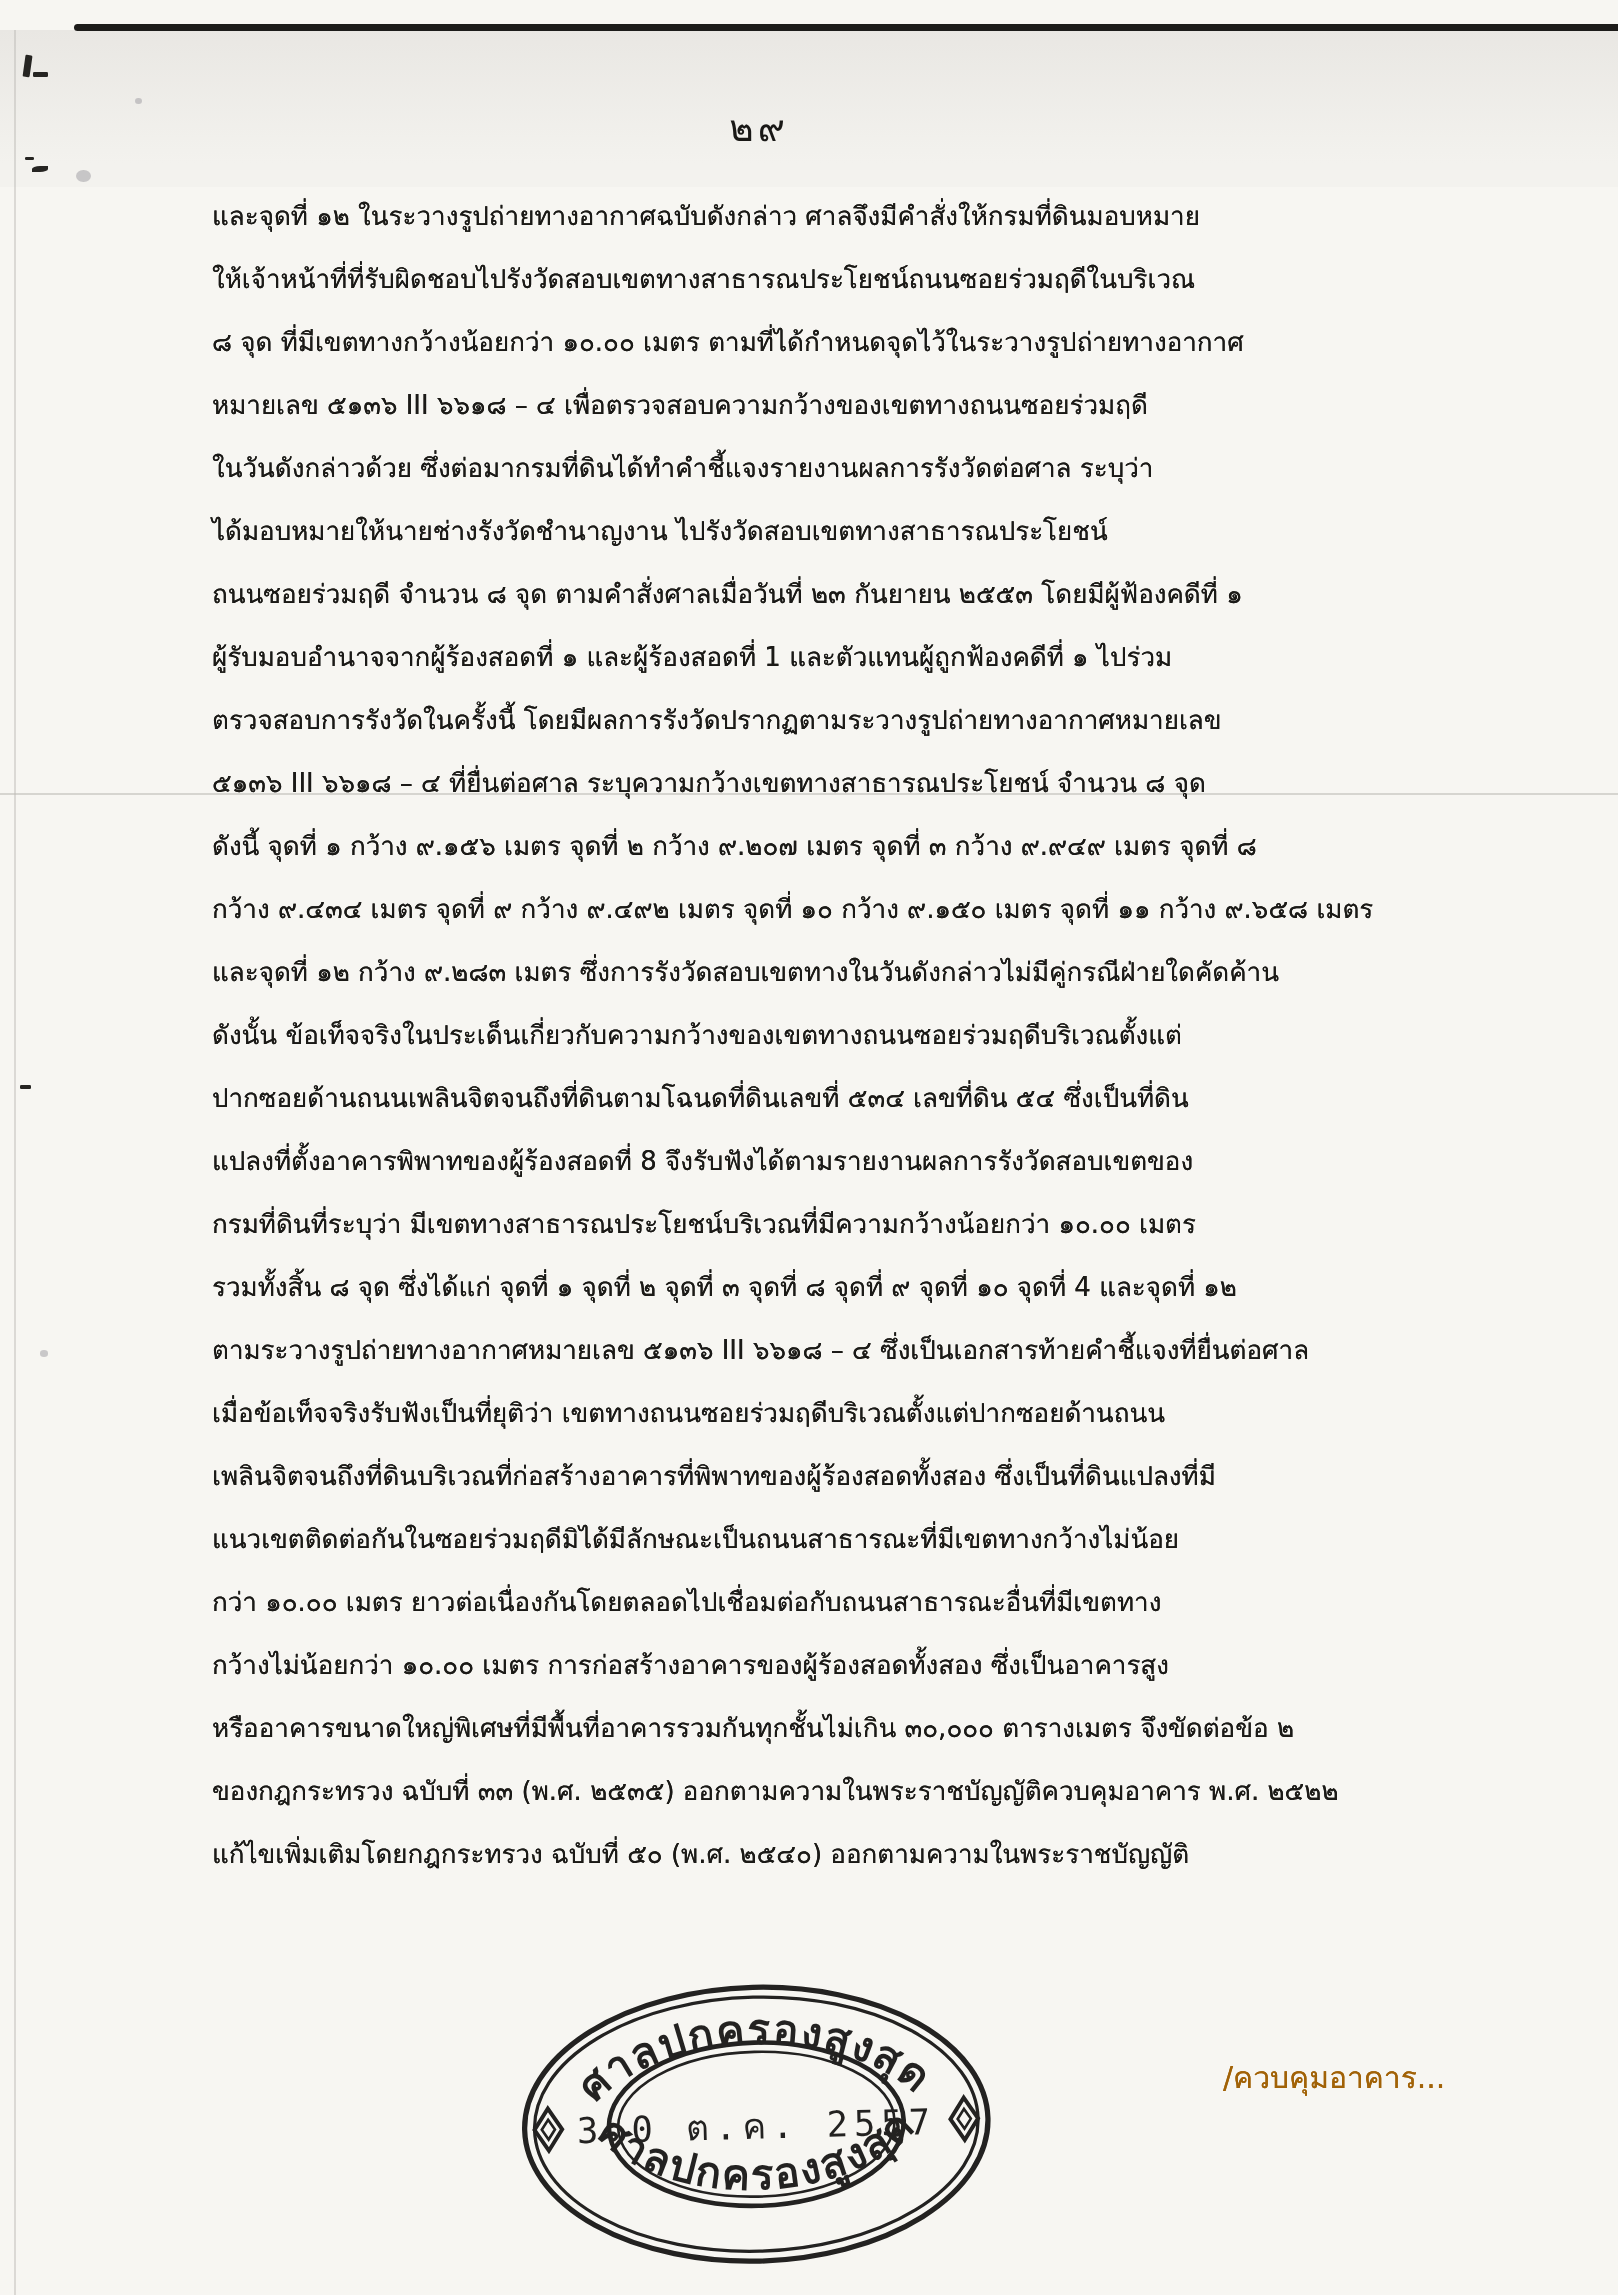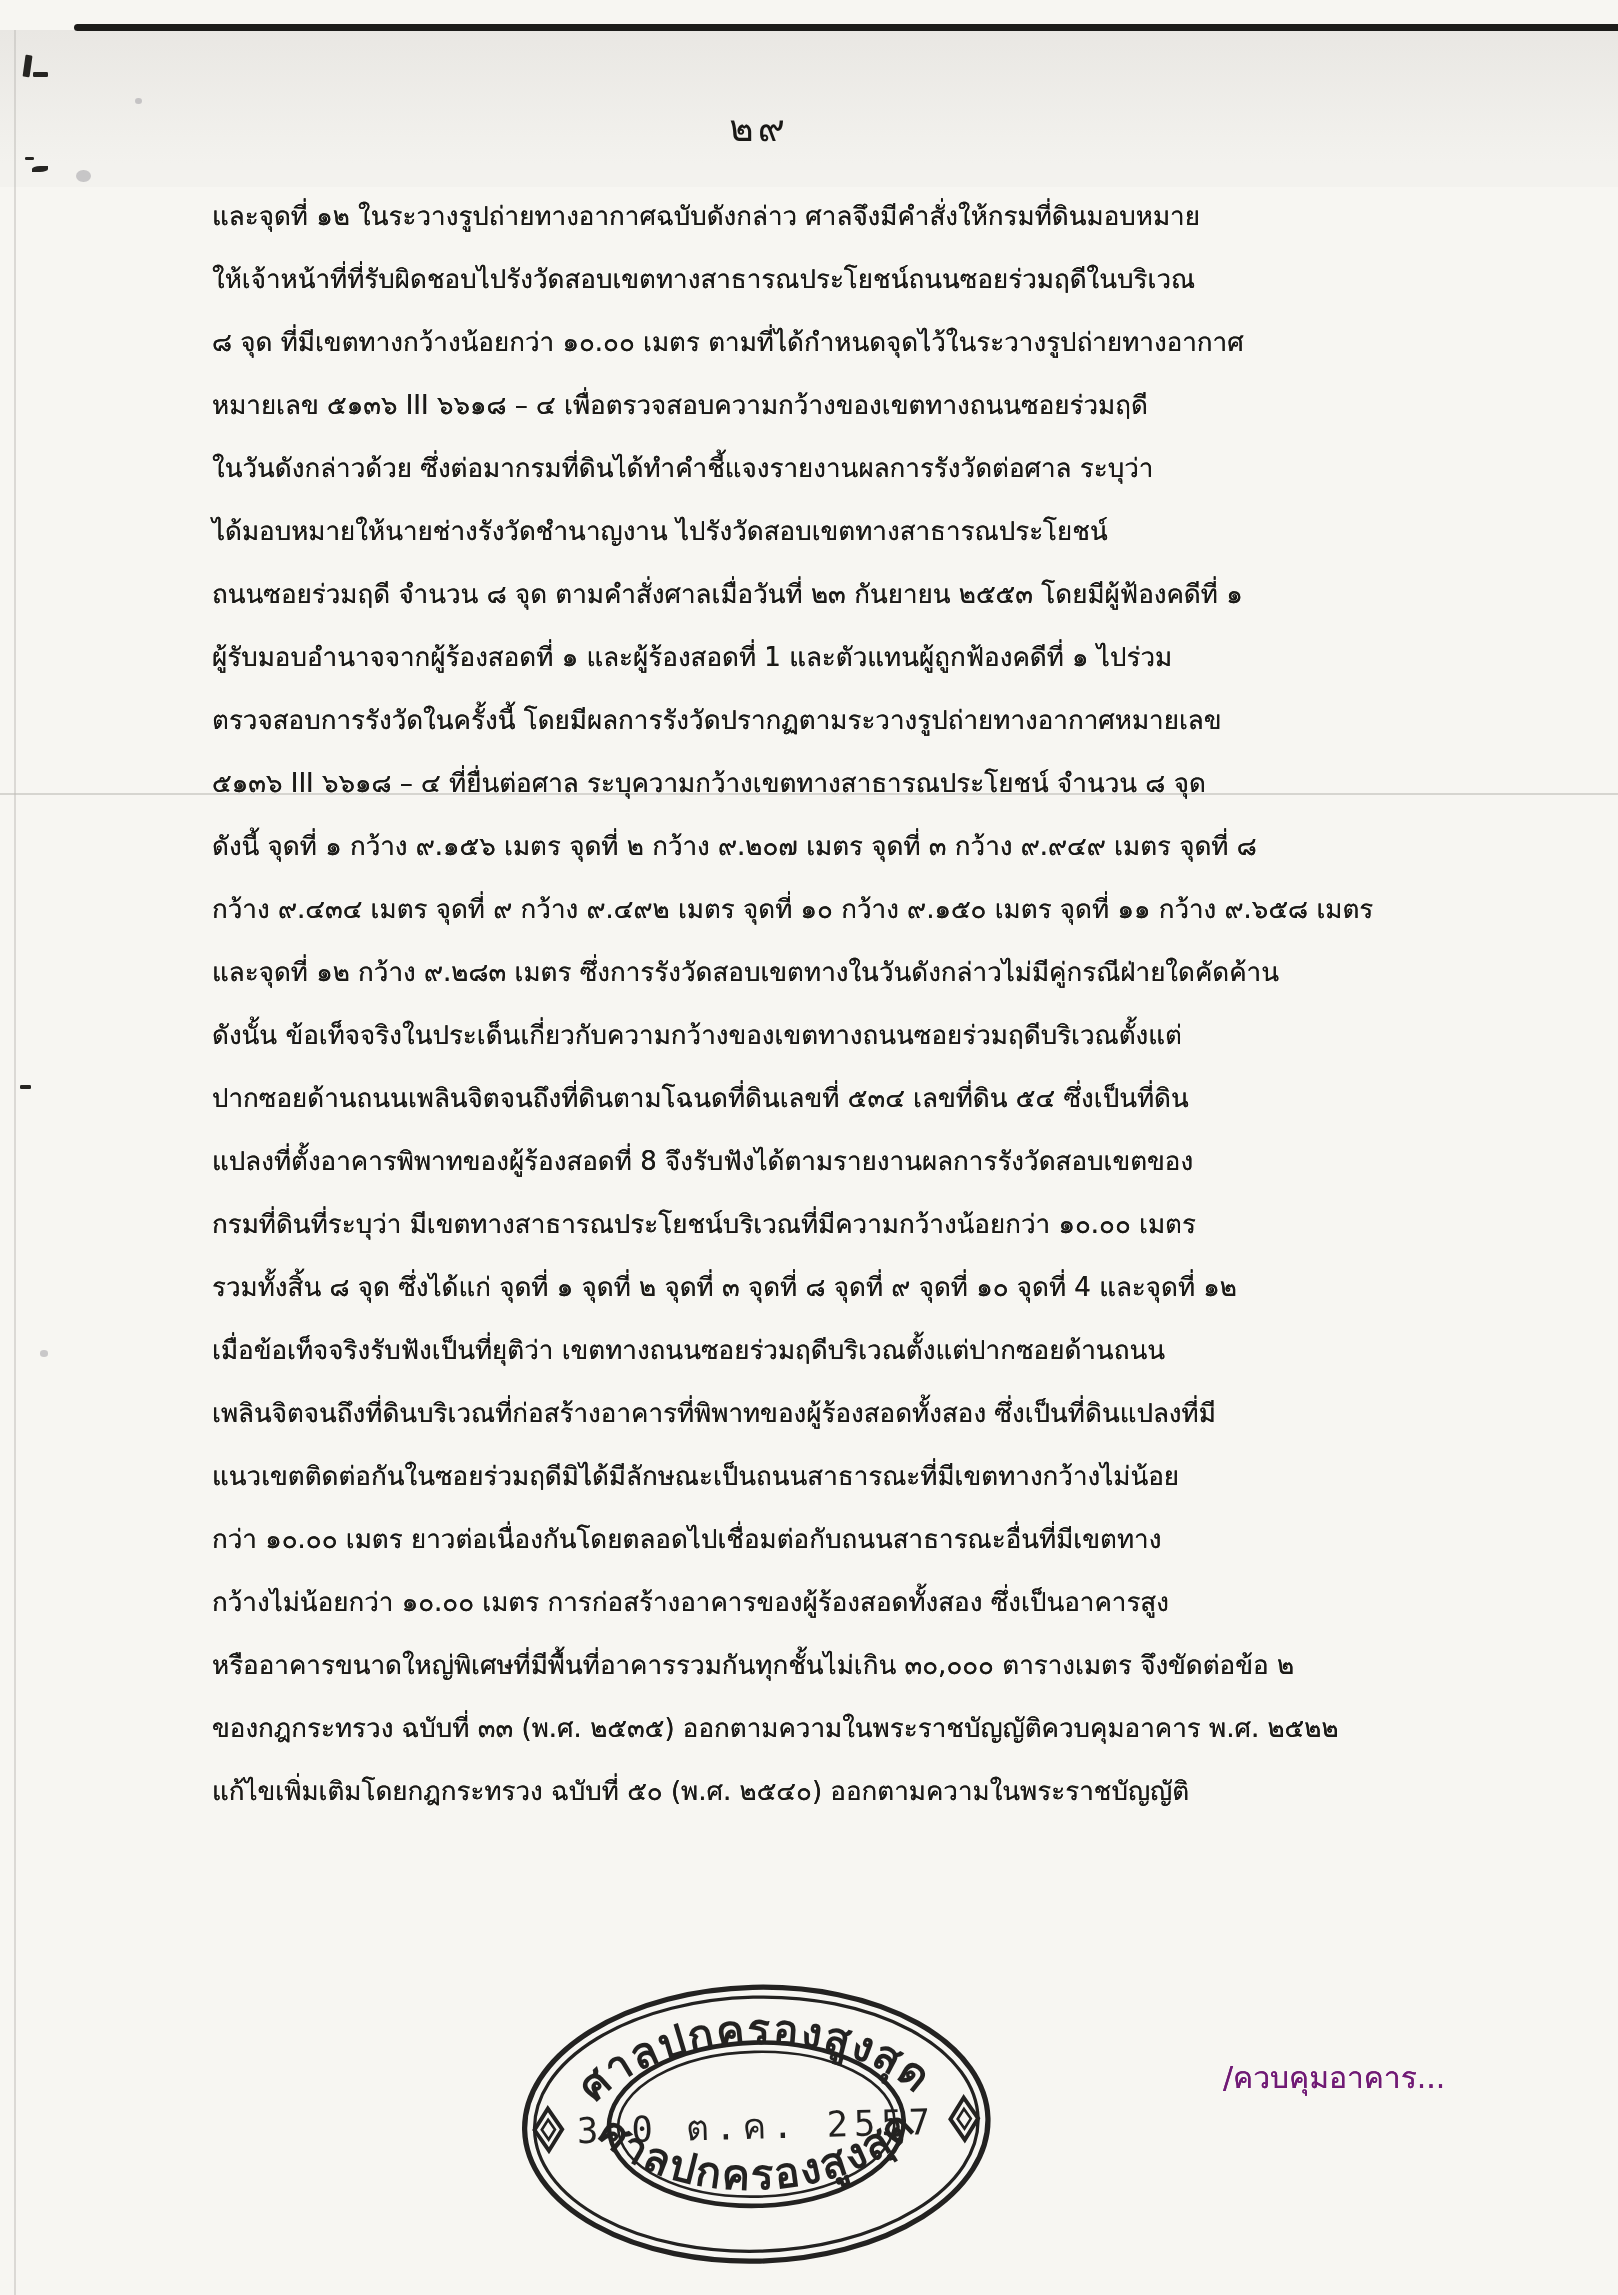--- a/index.html
+++ b/index.html
@@ -57,21 +57,21 @@
     opacity:.94;
   }
   .stamp svg{width:100%;height:100%;}
   .stamp text{fill:#161514;}
   .arc-text{font-size:64px;font-weight:bold;letter-spacing:3px;font-family:"DejaVu Sans",sans-serif;}
   .date-text{font-size:54px;letter-spacing:9px;font-family:"DejaVu Sans Mono",monospace;}
 
   
   .continuation{
     position:absolute;left:1223px;top:2054px;
-    font-size:30px;color:#701a75;white-space:nowrap;
+    font-size:30px;color:#a16207;white-space:nowrap;
     text-shadow:0 0 0.3px currentColor;
   }
 </style>
 </head>
 <body>
 
 <div class="page">
 
   <div class="scan-band"></div>
   <div class="top-bar"></div>
@@ -100,20 +100,21 @@
     <div class="line">ตรวจสอบการรังวัดในครั้งนี้ โดยมีผลการรังวัดปรากฏตามระวางรูปถ่ายทางอากาศหมายเลข</div>
     <div class="line">๕๑๓๖ III ๖๖๑๘ – ๔ ที่ยื่นต่อศาล ระบุความกว้างเขตทางสาธารณประโยชน์ จำนวน ๘ จุด</div>
     <div class="line">ดังนี้ จุดที่ ๑ กว้าง ๙.๑๕๖ เมตร จุดที่ ๒ กว้าง ๙.๒๐๗ เมตร จุดที่ ๓ กว้าง ๙.๙๔๙ เมตร จุดที่ ๘</div>
     <div class="line">กว้าง ๙.๔๓๔ เมตร จุดที่ ๙ กว้าง ๙.๔๙๒ เมตร จุดที่ ๑๐ กว้าง ๙.๑๕๐ เมตร จุดที่ ๑๑ กว้าง ๙.๖๕๘ เมตร</div>
     <div class="line">และจุดที่ ๑๒ กว้าง ๙.๒๘๓ เมตร ซึ่งการรังวัดสอบเขตทางในวันดังกล่าวไม่มีคู่กรณีฝ่ายใดคัดค้าน</div>
     <div class="line">ดังนั้น ข้อเท็จจริงในประเด็นเกี่ยวกับความกว้างของเขตทางถนนซอยร่วมฤดีบริเวณตั้งแต่</div>
     <div class="line">ปากซอยด้านถนนเพลินจิตจนถึงที่ดินตามโฉนดที่ดินเลขที่ ๕๓๔ เลขที่ดิน ๕๔ ซึ่งเป็นที่ดิน</div>
     <div class="line">แปลงที่ตั้งอาคารพิพาทของผู้ร้องสอดที่ 8 จึงรับฟังได้ตามรายงานผลการรังวัดสอบเขตของ</div>
     <div class="line">กรมที่ดินที่ระบุว่า มีเขตทางสาธารณประโยชน์บริเวณที่มีความกว้างน้อยกว่า ๑๐.๐๐ เมตร</div>
     <div class="line">รวมทั้งสิ้น ๘ จุด ซึ่งได้แก่ จุดที่ ๑ จุดที่ ๒ จุดที่ ๓ จุดที่ ๘ จุดที่ ๙ จุดที่ ๑๐ จุดที่ 4 และจุดที่ ๑๒</div>
+    <div class="line">ตามระวางรูปถ่ายทางอากาศหมายเลข ๕๑๓๖ III ๖๖๑๘ – ๔ ซึ่งเป็นเอกสารท้ายคำชี้แจงที่ยื่นต่อศาล</div>
     <div class="line">เมื่อข้อเท็จจริงรับฟังเป็นที่ยุติว่า เขตทางถนนซอยร่วมฤดีบริเวณตั้งแต่ปากซอยด้านถนน</div>
     <div class="line">เพลินจิตจนถึงที่ดินบริเวณที่ก่อสร้างอาคารที่พิพาทของผู้ร้องสอดทั้งสอง ซึ่งเป็นที่ดินแปลงที่มี</div>
     <div class="line">แนวเขตติดต่อกันในซอยร่วมฤดีมิได้มีลักษณะเป็นถนนสาธารณะที่มีเขตทางกว้างไม่น้อย</div>
     <div class="line">กว่า ๑๐.๐๐ เมตร ยาวต่อเนื่องกันโดยตลอดไปเชื่อมต่อกับถนนสาธารณะอื่นที่มีเขตทาง</div>
     <div class="line">กว้างไม่น้อยกว่า ๑๐.๐๐ เมตร การก่อสร้างอาคารของผู้ร้องสอดทั้งสอง ซึ่งเป็นอาคารสูง</div>
     <div class="line">หรืออาคารขนาดใหญ่พิเศษที่มีพื้นที่อาคารรวมกันทุกชั้นไม่เกิน ๓๐,๐๐๐ ตารางเมตร จึงขัดต่อข้อ ๒</div>
     <div class="line">ของกฎกระทรวง ฉบับที่ ๓๓ (พ.ศ. ๒๕๓๕) ออกตามความในพระราชบัญญัติควบคุมอาคาร พ.ศ. ๒๕๒๒</div>
     <div class="line">แก้ไขเพิ่มเติมโดยกฎกระทรวง ฉบับที่ ๕๐ (พ.ศ. ๒๕๔๐) ออกตามความในพระราชบัญญัติ</div>
   </div>
 

